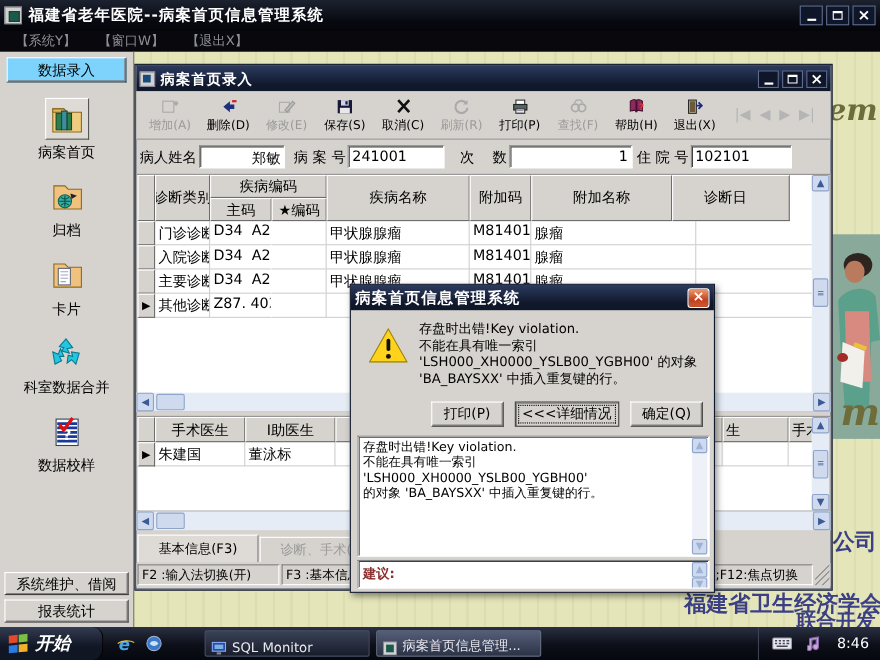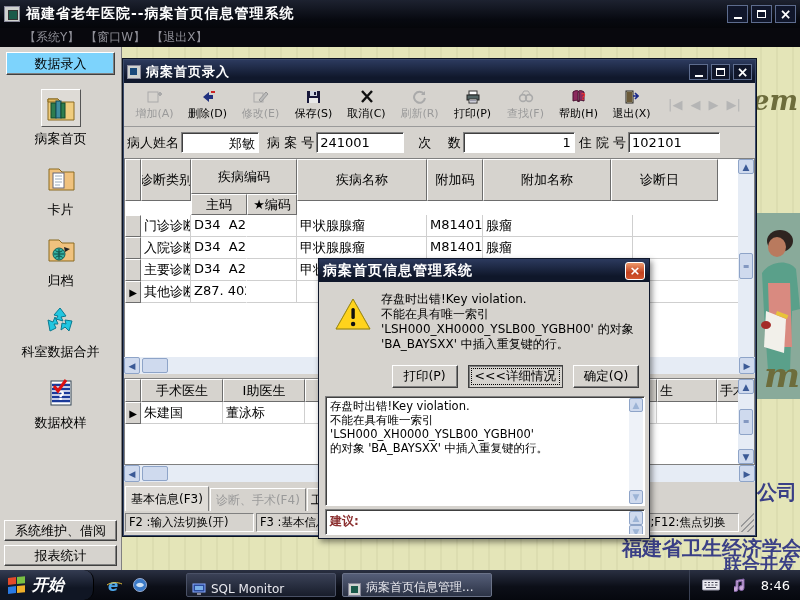--- a/index.html
+++ b/index.html
@@ -18,21 +18,21 @@
   #titlebar .title { color:#fff; font-weight:bold; font-size:14px; margin-left:6px; letter-spacing:1px; }
   .winbtns { margin-left:auto; display:flex; gap:3px; }
   .winbtn { width:21px; height:18px; background:#10162a; border:1px solid #5d6c8e;
     color:#fff; display:flex; align-items:center; justify-content:center; font-size:11px; }
   .winbtn .minbar { width:8px; height:2px; background:#fff; margin-top:8px; }
   .winbtn .maxbox { width:9px; height:8px; border:1px solid #fff; border-top-width:2px; }
   .winbtn.close { font-size:14px; font-weight:bold; }
 
   
   #menubar { position:absolute; left:0; top:28px; width:800px; height:19px; background:#08080d;
-    color:#8f8f97; display:flex; align-items:center; gap:6px; padding-left:24px; font-size:12px; }
+    color:#8f8f97; display:flex; align-items:center; gap:20px; padding-left:14px; font-size:12px; }
 
   
   #sidebar { position:absolute; left:0; top:47px; width:122px; height:523px; background:#d6d3ce;
     border-right:1px solid #808080; display:flex; flex-direction:column; }
   .side-head { margin:5px 6px 2px 6px; height:23px; background:#7dd3fc;
     border:1px solid; border-color:#fff #404040 #404040 #fff; box-shadow:inset -1px -1px 0 #808080;
     display:flex; align-items:center; justify-content:center; font-size:13px; }
   .side-item { display:flex; flex-direction:column; align-items:center; margin-top:12px; cursor:pointer; }
   .side-item .ibox { width:40px; height:38px; display:flex; align-items:center; justify-content:center; }
   .side-item.selected .ibox { background:#dedbd6; border:1px solid; border-color:#fff #555 #555 #fff; }
@@ -96,21 +96,21 @@
     display:flex; align-items:center; justify-content:center; font-size:9px; flex:none; }
   .vscroll { position:absolute; top:0; right:0; width:16px; bottom:0; background:#e6ecf5;
     display:flex; flex-direction:column; justify-content:space-between; }
   .vthumb { height:26px; margin:2px 1px; background:#cfdaee; border:1px solid #8ea4c8; border-radius:2px;
     color:#3b5a96; font-size:8px; display:flex; align-items:center; justify-content:center; }
   .hscroll { display:flex; align-items:stretch; background:#e6ecf5; height:17px; }
   .hthumb { width:26px; margin:1px 2px; background:#cfdaee; border:1px solid #8ea4c8; border-radius:2px; }
 
   
   #tabs { position:absolute; left:2px; top:427px; height:25px; display:flex; align-items:flex-end; gap:1px; }
-  .tab { height:23px; padding:0 5px; background:#d6d3ce; border:1px solid #808080; border-bottom:none;
+  .tab { height:23px; padding:0 18px; background:#d6d3ce; border:1px solid #808080; border-bottom:none;
     border-top-color:#fff; border-left-color:#fff; display:flex; align-items:center; font-size:12px; }
   .tab.active { height:25px; background:#dedbd6; font-weight:normal; }
   .tab.dim { color:#9a9a9a; }
 
   
   #statusbar { position:absolute; left:1px; right:1px; top:453px; height:21px; display:flex; gap:2px;
     background:#d6d3ce; padding:1px; font-size:11.5px; }
   .sseg { border:1px solid; border-color:#808080 #fff #fff #808080; display:flex; align-items:center;
     padding:0 3px; white-space:nowrap; overflow:hidden; }
   .grip { width:13px; align-self:stretch;
@@ -203,37 +203,37 @@
             <rect x="17" y="11" width="4" height="15" fill="#2e7d4f" stroke="#134a2a"></rect>
           </svg>
       </span>
       <span class="ilabel">病案首页</span>
     </div>
 
     <div class="side-item">
       <span class="ibox">
         <svg width="34" height="32" viewBox="0 0 34 32">
             <path d="M5 6h10l3 3h12v18H5z" fill="#f0c27e" stroke="#8a6a20"></path>
-            <rect x="9" y="10" width="11" height="15" fill="#fff" stroke="#667"></rect>
-            <path d="M11 13h7M11 16h7M11 19h7M11 22h5" stroke="#9ab" stroke-width="1"></path>
-          </svg>
-      </span>
-      <span class="ilabel">卡片</span>
+            <circle cx="15" cy="20" r="6" fill="#35b0a0" stroke="#14605a"></circle>
+            <path d="M10 20h10M15 15v10M11.5 16.5c2 2 5 2 7 0M11.5 23.5c2-2 5-2 7 0" stroke="#0c4a44" fill="none"></path>
+            <path d="M20 13l6 2-5 3z" fill="#222"></path>
+          </svg>
+      </span>
+      <span class="ilabel">归档</span>
     </div>
 
     <div class="side-item">
       <span class="ibox">
         <svg width="34" height="32" viewBox="0 0 34 32">
             <path d="M5 6h10l3 3h12v18H5z" fill="#f0c27e" stroke="#8a6a20"></path>
-            <circle cx="15" cy="20" r="6" fill="#35b0a0" stroke="#14605a"></circle>
-            <path d="M10 20h10M15 15v10M11.5 16.5c2 2 5 2 7 0M11.5 23.5c2-2 5-2 7 0" stroke="#0c4a44" fill="none"></path>
-            <path d="M20 13l6 2-5 3z" fill="#222"></path>
-          </svg>
-      </span>
-      <span class="ilabel">归档</span>
+            <rect x="9" y="10" width="11" height="15" fill="#fff" stroke="#667"></rect>
+            <path d="M11 13h7M11 16h7M11 19h7M11 22h5" stroke="#9ab" stroke-width="1"></path>
+          </svg>
+      </span>
+      <span class="ilabel">卡片</span>
     </div>
 
     <div class="side-item">
       <span class="ibox">
         <svg width="34" height="32" viewBox="0 0 34 32">
             <g fill="#22c6e0" stroke="#0a7a90">
               <path d="M16 3l6 8-5 1 2 4-7-2 2-3-4-1z"></path>
               <path d="M28 16l-3 10-4-4-4 3 1-7 4 1-1-4z"></path>
               <path d="M6 26l-2-11 5 2 2-5 3 7-4 0 2 4z"></path>
             </g>
@@ -407,21 +407,21 @@
         <span class="field ws-pre" style="width:92px;margin-left:2px;">102101</span>
       </div>
 
       <div class="gridwrap" style="left:1px; top:99px; width:631px; height:216px;">
         <div style="position:absolute; left:0; top:0; right:16px; bottom:0; overflow:hidden; background:#fff;">
 
           <div style="display:flex;">
             <div class="hcell" style="width:16px; height:42px;"></div>
             <div class="hcell" style="width:50px; height:42px;">诊断类别</div>
             <div style="width:106px; display:flex; flex-direction:column;">
-              <div class="hcell" style="width:106px; height:35px;">疾病编码</div>
+              <div class="hcell" style="width:106px; height:21px;">疾病编码</div>
               <div style="display:flex;">
                 <div class="hcell" style="width:56px; height:21px;">主码</div>
                 <div class="hcell" style="width:50px; height:21px;">★编码</div>
               </div>
             </div>
             <div class="hcell" style="width:130px; height:42px;">疾病名称</div>
             <div class="hcell" style="width:56px; height:42px;">附加码</div>
             <div class="hcell" style="width:128px; height:42px;">附加名称</div>
             <div class="hcell" style="width:107px; height:42px; justify-content:flex-start; padding-left:28px;">诊断日</div>
           </div>

